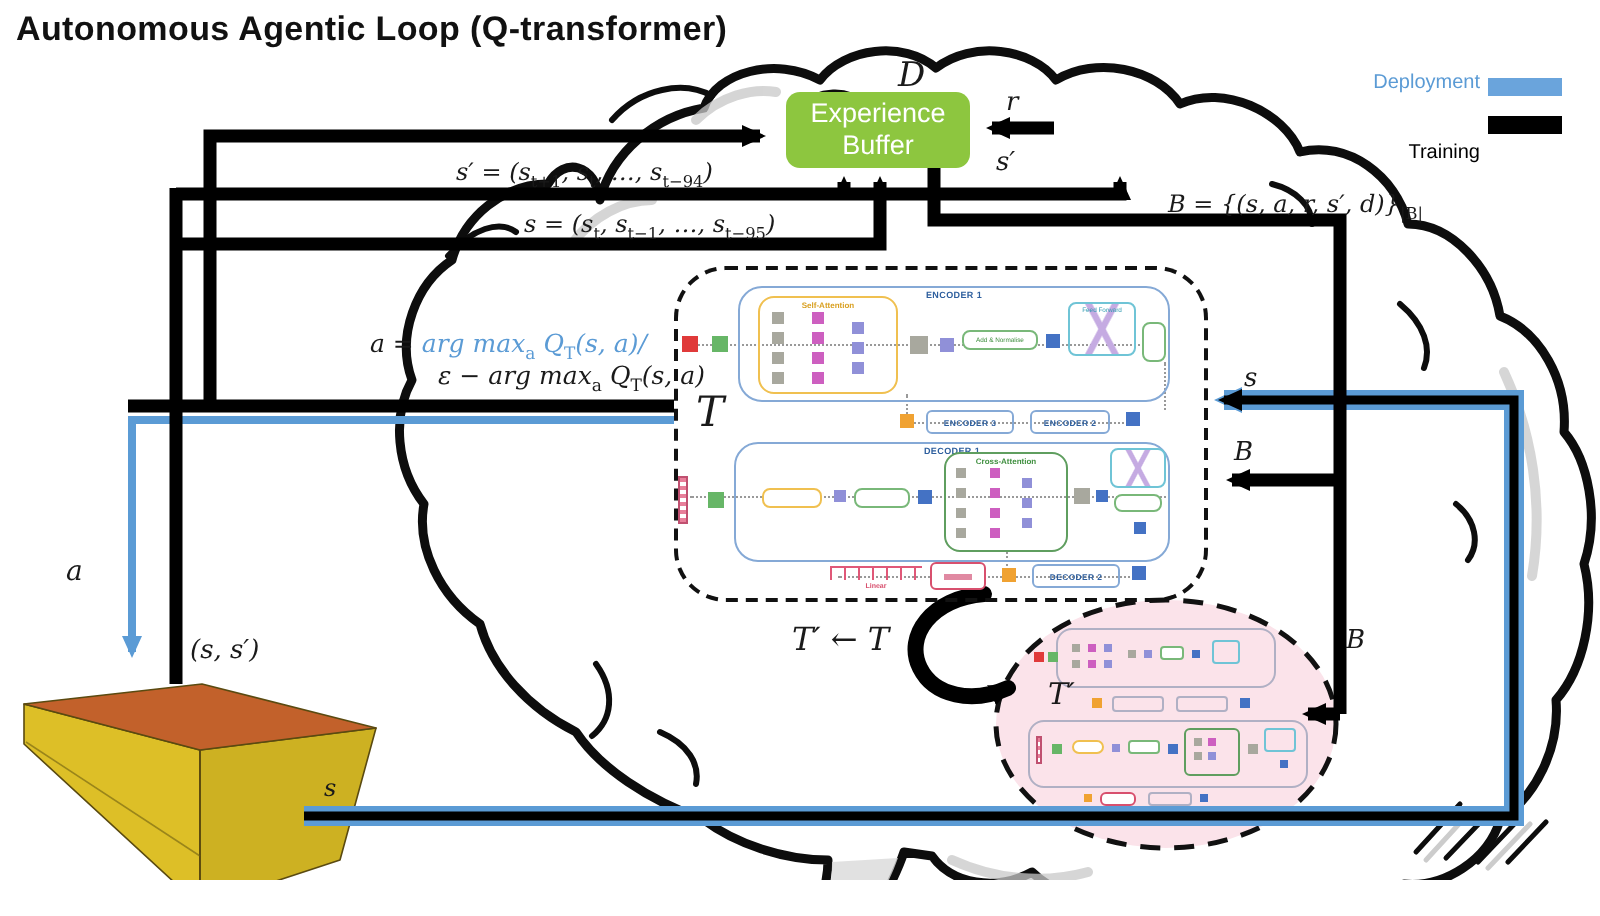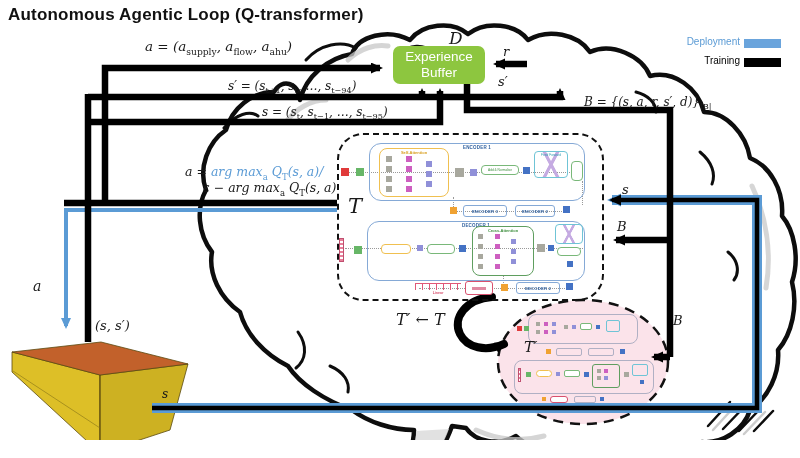--- a/index.html
+++ b/index.html
@@ -137,31 +137,30 @@
   <path d="M 467,84 L 467,110 L 670,110 L 670,357" fill="none" stroke="#000" stroke-width="6.5"></path>
   <path d="M 670,240 L 616,240" fill="none" stroke="#000" stroke-width="6.5" marker-end="url(#mB)"></path>
   <path d="M 670,357 L 654,357" fill="none" stroke="#000" stroke-width="6.5" marker-end="url(#mB)"></path>
 
   <path d="M 492,297 C 466,299 452,318 460,334 C 467,348 486,352 504,344" fill="none" stroke="#000" stroke-width="8" stroke-linecap="round" marker-end="url(#mB)"></path>
 </svg>
 
 <div class="abs title">Autonomous Agentic Loop (Q-transformer)</div>
 <div class="abs legend-text" style="left:640px;top:36px;color:#5b9bd5;">Deployment</div>
 <div class="abs legend-bar" style="left:744px;top:39px;background:#6aa4dc;"></div>
-<div class="abs legend-text" style="left:640px;top:55px;color:#000;">Training</div>
+<div class="abs legend-text" style="left:640px;top:71px;color:#000;">Training</div>
 <div class="abs legend-bar" style="left:744px;top:58px;background:#000;"></div>
 
 <div class="abs box buffer">Experience Buffer</div>
 
-<div class="abs math" style="left:145px;top:38px;font-size:13.5px;">a = (a<sub>supply</sub>, a<sub>flow</sub>, a<sub>ahu</sub>)</div>
 <div class="abs math" style="left:228px;top:79px;font-size:12px;">s′ = (s<sub>t+1</sub>, s<sub>t</sub>, …, s<sub>t−94</sub>)</div>
 <div class="abs math" style="left:262px;top:105px;font-size:12px;">s = (s<sub>t</sub>, s<sub>t−1</sub>, …, s<sub>t−95</sub>)</div>
 <div class="abs math" style="left:584px;top:95px;font-size:12px;">B = {(s, a, r, s′, d)}<sub>|B|</sub></div>
 <div class="abs math" style="left:185px;top:164px;font-size:12.5px;"><span>a = </span><span class="blue">arg max<sub>a</sub> Q<sub>T</sub>(s, a)/</span></div>
-<div class="abs math" style="left:203px;top:180px;font-size:12.5px;">ε − arg max<sub>a</sub> Q<sub>T</sub>(s, a)</div>
+<div class="abs math" style="left:219px;top:180px;font-size:12.5px;">ε − arg max<sub>a</sub> Q<sub>T</sub>(s, a)</div>
 <div class="abs math" style="left:449px;top:28px;font-size:17px;">D</div>
 <div class="abs math" style="left:503px;top:44px;font-size:13px;">r</div>
 <div class="abs math" style="left:498px;top:74px;font-size:13px;">s′</div>
 <div class="abs math" style="left:348px;top:194px;font-size:21px;">T</div>
 <div class="abs math" style="left:524px;top:338px;font-size:15px;">T′</div>
 <div class="abs math" style="left:396px;top:310px;font-size:16px;">T′ ← T</div>
 <div class="abs math" style="left:33px;top:278px;font-size:14px;">a</div>
 <div class="abs math" style="left:95px;top:318px;font-size:13px;">(s, s′)</div>
 <div class="abs math" style="left:162px;top:387px;font-size:12px;">s</div>
 <div class="abs math" style="left:622px;top:182px;font-size:13px;">s</div>

